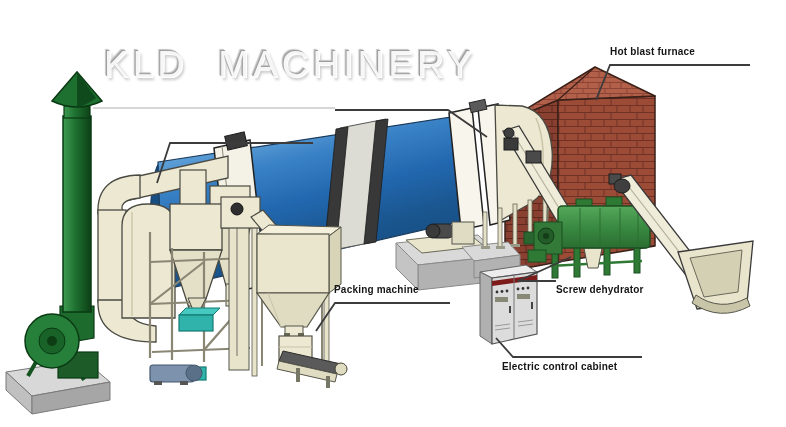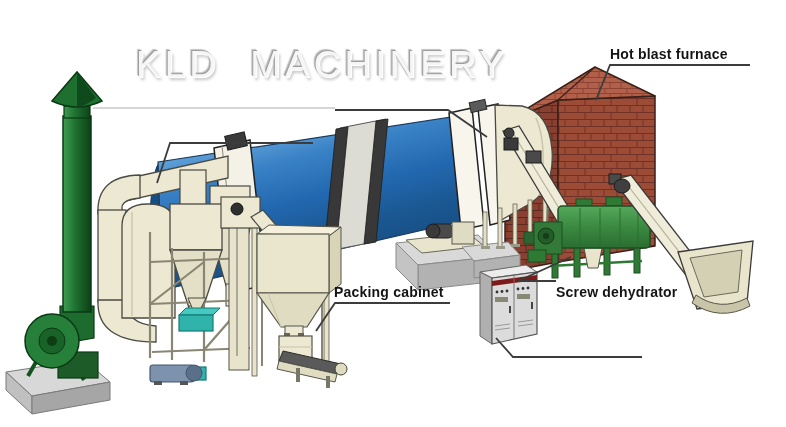--- a/index.html
+++ b/index.html
@@ -1,23 +1,23 @@
 <!DOCTYPE html>
 <html><head>
 <meta charset="utf-8">
 <style>
   html,body{margin:0;padding:0;background:#fff;}
   .canvas{position:relative;width:786px;height:427px;background:#ffffff;overflow:hidden;
           font-family:"Liberation Sans", sans-serif;}
   .canvas svg{position:absolute;left:0;top:0;}
-  .label{position:absolute;font-size:14px;font-weight:bold;color:#141414;white-space:nowrap;
+  .label{position:absolute;font-size:10px;font-weight:bold;color:#141414;white-space:nowrap;
          letter-spacing:0.2px;}
   .watermark{position:absolute;left:104px;top:44px;font-size:37px;font-weight:400;
              letter-spacing:4px;word-spacing:16px;color:#f6f6f6;white-space:nowrap;
-             text-shadow:-1px -1px 0 #9e9e9e,-2px -2px 1px #c2c2c2,1px 1px 0 #ffffff,2px 3px 3px #c4c4c4;margin-left:32px;}
+             text-shadow:-1px -1px 0 #9e9e9e,-2px -2px 1px #c2c2c2,1px 1px 0 #ffffff,2px 3px 3px #c4c4c4;}
 </style>
 </head>
 <body>
 
 <div class="canvas">
 
 <svg width="786" height="427" viewBox="0 0 786 427">
   <defs>
     <linearGradient id="drumGrad" gradientUnits="userSpaceOnUse" x1="280" y1="110" x2="322" y2="272">
       <stop offset="0" stop-color="#8cc0ea"></stop>
@@ -278,16 +278,17 @@
     <path d="M313,143 H170 L157,183" stroke="#3c3c3c" stroke-width="1.8"></path>
     <path d="M450,303 H335 L316,331" stroke="#3c3c3c" stroke-width="1.8"></path>
     <path d="M556,281 H518 L571,257" stroke="#3c3c3c" stroke-width="1.8"></path>
     <path d="M642,357 H513 L496,338" stroke="#3c3c3c" stroke-width="1.8"></path>
   </g>
 </svg>
 
 <div class="watermark">KLD MACHINERY</div>
 
 <div class="label" style="left:610px;top:46px;">Hot blast furnace</div>
-<div class="label" style="left:334px;top:284px;">Packing cabinet</div>
+<div class="label" style="left:334px;top:284px;">Packing machine</div>
 <div class="label" style="left:556px;top:284px;text-align:center;">Screw dehydrator</div>
+<div class="label" style="left:502px;top:361px;">Electric control cabinet</div>
 
 </div>
 
 </body></html>

